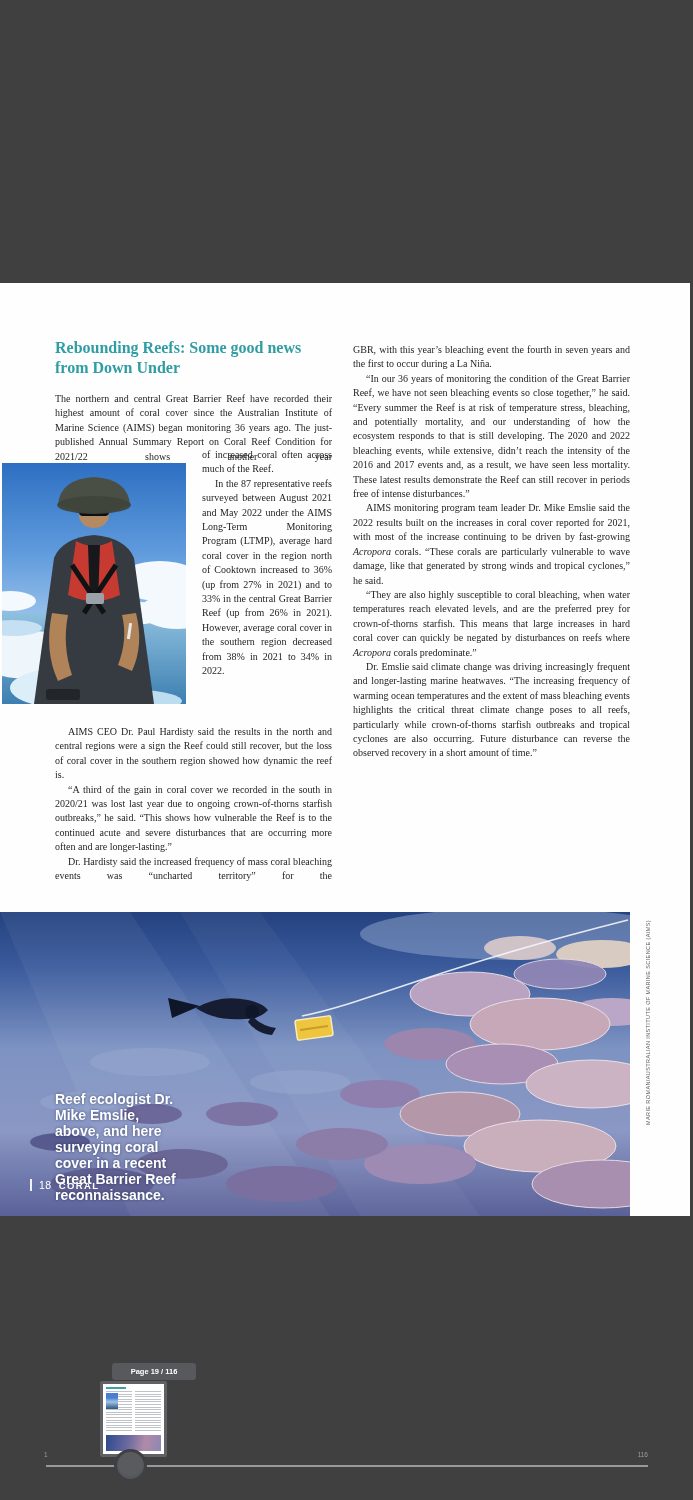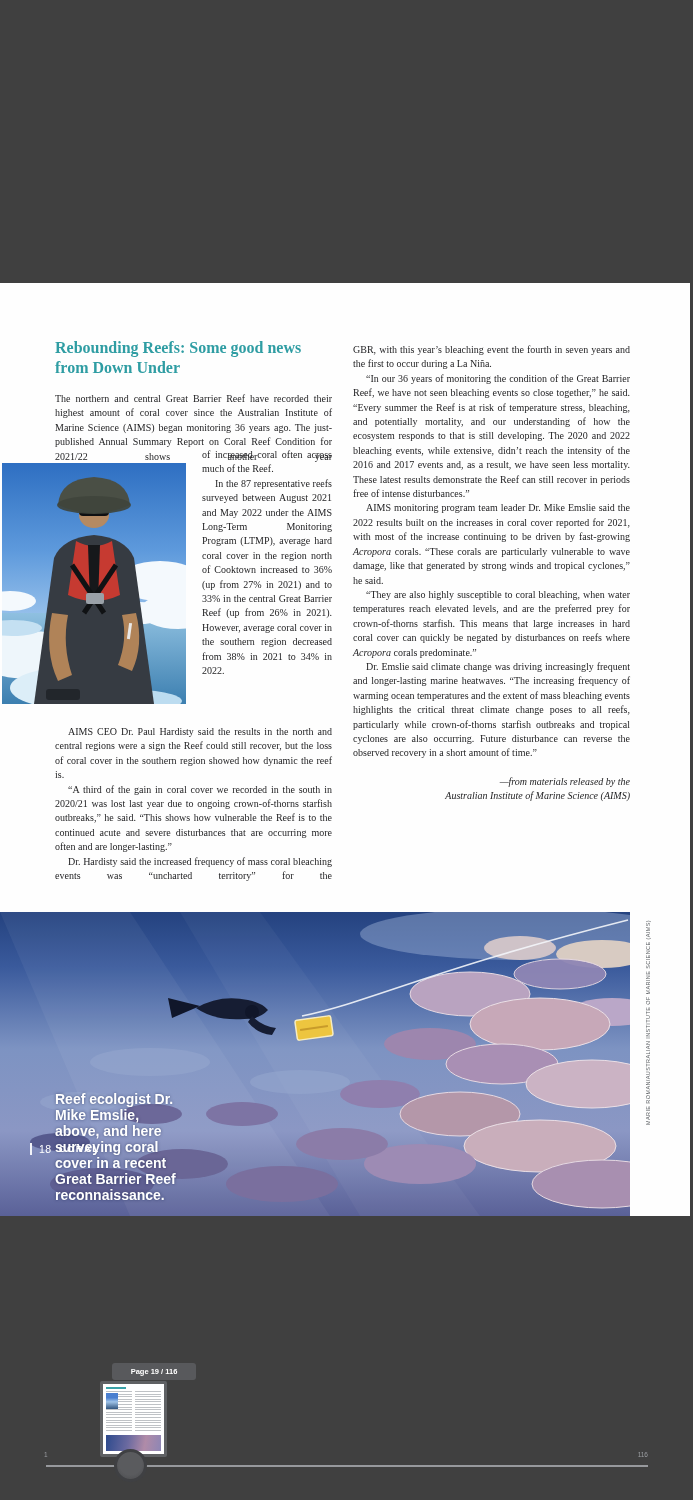--- a/index.html
+++ b/index.html
@@ -22,21 +22,21 @@
   .attribution{margin-top:14px;text-align:right;font-style:italic;text-align-last:right;}
   .it{font-style:italic;}
 
   .headshot{position:absolute;left:2px;top:180px;width:184px;height:241px;overflow:hidden;}
 
   
   .reef-photo{position:absolute;left:0;top:629px;width:630px;height:304px;overflow:hidden;}
   .caption{position:absolute;left:55px;top:808px;width:132px;color:#fff;
            font-weight:bold;font-size:14px;line-height:16px;
            text-shadow:0 0 3px rgba(10,20,60,.55);}
-  .folio{position:absolute;left:30px;top:860px;display:flex;align-items:flex-start;gap:7px;color:#fff;}
+  .folio{position:absolute;left:30px;top:896px;display:flex;align-items:flex-end;gap:7px;color:#fff;}
   .folio-bar{width:2px;height:12px;background:#fff;opacity:.9;}
   .folio-num{font-size:10.5px;font-weight:normal;letter-spacing:.5px;}
   .folio-mag{font-size:9.5px;font-weight:bold;letter-spacing:1.4px;}
   .credit{position:absolute;left:645px;top:682px;height:160px;width:11px;
           writing-mode:vertical-rl;transform:rotate(180deg);
           font-size:5.5px;letter-spacing:.4px;color:#5c6064;white-space:nowrap;}
 
   
   .tooltip{position:absolute;left:112px;top:1363px;width:84px;height:17px;
            background:#58595c;border-radius:3px;color:#fff;font-size:7.5px;font-weight:bold;
@@ -133,24 +133,20 @@
       <p class="b ind">“A third of the gain in coral cover we recorded in the south in 2020/21 was lost last year due to ongoing crown-of-thorns starfish outbreaks,” he said. “This shows how vulnerable the Reef is to the continued acute and severe disturbances that are occurring more often and are longer-lasting.”</p>
       <p class="b ind jlast">Dr. Hardisty said the increased frequency of mass coral bleaching events was “uncharted territory” for the</p>
     </div>
 
     <div class="right-col">
       <p class="b">GBR, with this year’s bleaching event the fourth in seven years and the first to occur during a La Niña.</p>
       <p class="b ind">“In our 36 years of monitoring the condition of the Great Barrier Reef, we have not seen bleaching events so close together,” he said. “Every summer the Reef is at risk of temperature stress, bleaching, and potentially mortality, and our understanding of how the ecosystem responds to that is still developing. The 2020 and 2022 bleaching events, while extensive, didn’t reach the intensity of the 2016 and 2017 events and, as a result, we have seen less mortality. These latest results demonstrate the Reef can still recover in periods free of intense disturbances.”</p>
       <p class="b ind"><span>AIMS monitoring program team leader Dr. Mike Emslie said the 2022 results built on the increases in coral cover reported for 2021, with most of the increase continuing to be driven by fast-growing </span><span class="it">Acropora</span><span> corals. “These corals are particularly vulnerable to wave damage, like that generated by strong winds and tropical cyclones,” he said.</span></p>
       <p class="b ind"><span>“They are also highly susceptible to coral bleaching, when water temperatures reach elevated levels, and are the preferred prey for crown-of-thorns starfish. This means that large increases in hard coral cover can quickly be negated by disturbances on reefs where </span><span class="it">Acropora</span><span> corals predominate.”</span></p>
       <p class="b ind">Dr. Emslie said climate change was driving increasingly frequent and longer-lasting marine heatwaves. “The increasing frequency of warming ocean temperatures and the extent of mass bleaching events highlights the critical threat climate change poses to all reefs, particularly while crown-of-thorns starfish outbreaks and tropical cyclones are also occurring. Future disturbance can reverse the observed recovery in a short amount of time.”</p>
-      <p class="b attribution">
-        <span>—from materials released by the</span><br>
-        <span>Australian Institute of Marine Science (AIMS)</span>
-      </p>
     </div>
 
     <div class="reef-photo">
       <svg width="630" height="304" viewBox="0 0 630 304">
         <defs>
           <linearGradient id="water" x1="0" y1="0" x2="0" y2="1">
             <stop offset="0" stop-color="#24427f"></stop>
               <stop offset=".18" stop-color="#3a5a9c"></stop>
             <stop offset=".45" stop-color="#7d93c2"></stop>
               <stop offset=".72" stop-color="#8b97c4"></stop>

